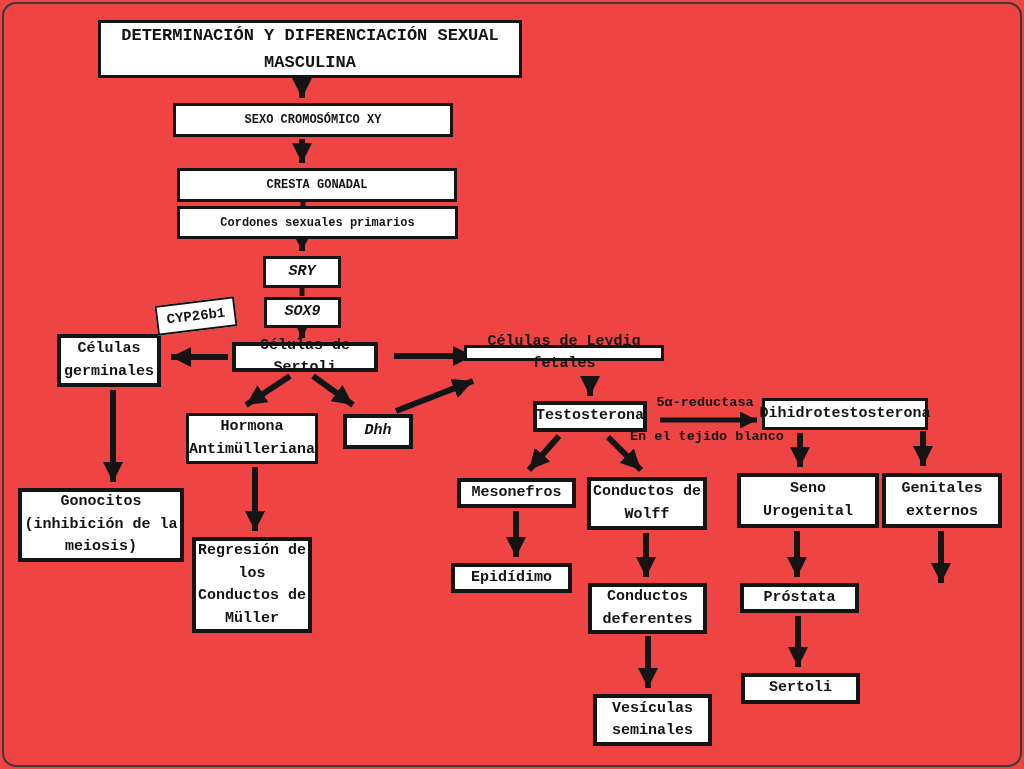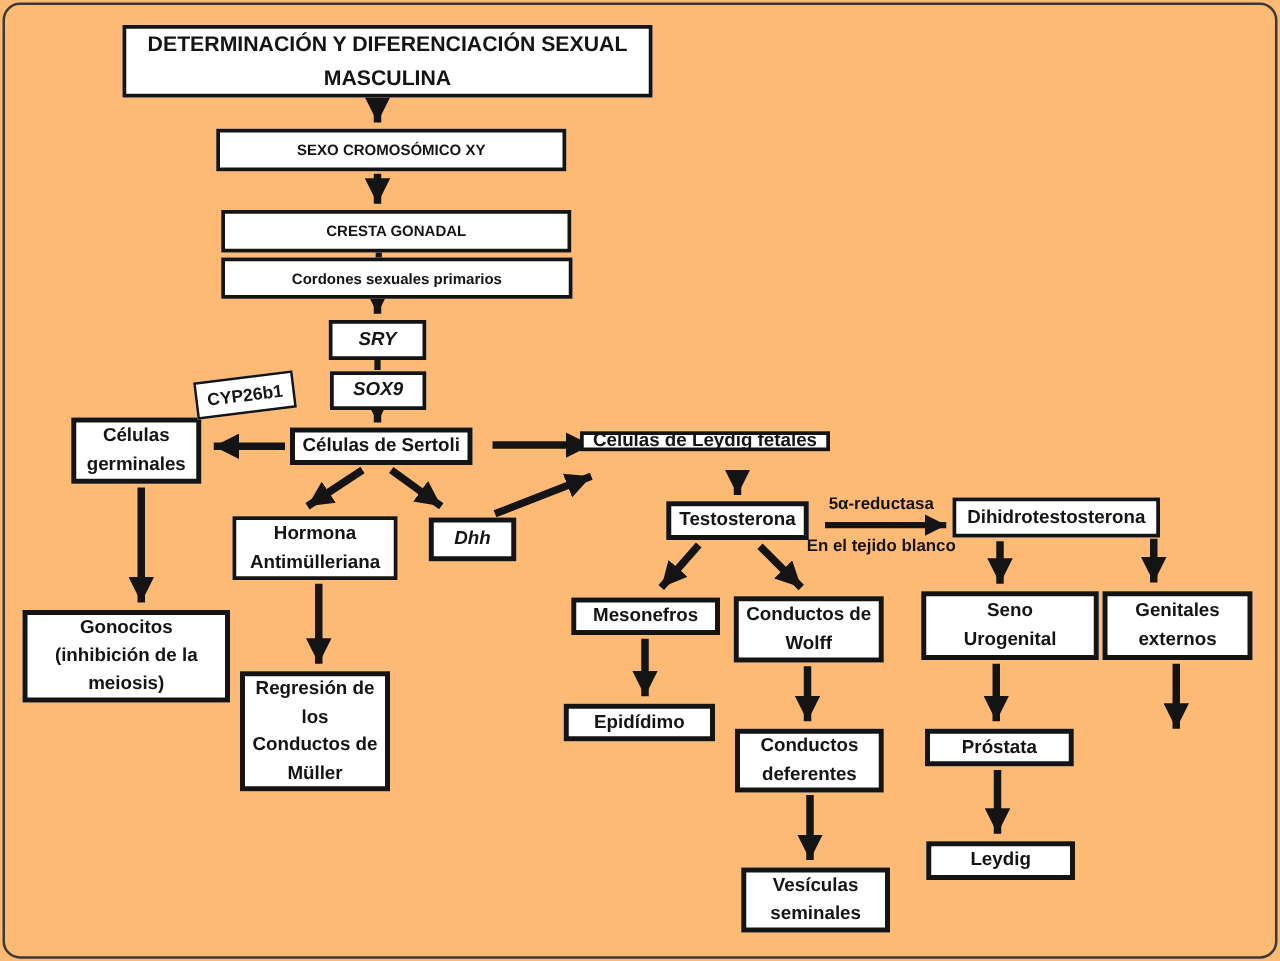--- a/index.html
+++ b/index.html
@@ -1,18 +1,18 @@
 <!DOCTYPE html>
 <html><head>
 <meta charset="utf-8">
 <style>
   html,body{margin:0;padding:0;background:#e8e8e8;}
   .canvas{
-    position:relative;width:1024px;height:769px;background:#fdba74;
-    font-family:Liberation Sans, sans-serif;overflow:hidden;
+    position:relative;width:1024px;height:769px;background:#ef4444;
+    font-family:Liberation Mono, monospace;overflow:hidden;
     outline:1px solid #9a9a9a;
   }
   .frame{
     position:absolute;inset:2px;border:2px solid #3a3a3a;border-radius:14px;
     pointer-events:none;
   }
   .edges{position:absolute;left:0;top:0;width:1024px;height:769px;}
   .node{
     position:absolute;box-sizing:border-box;border:3px solid #141414;background:#ffffff;
     display:flex;align-items:center;justify-content:center;text-align:center;
@@ -131,14 +131,14 @@
 
   <div class="node thick" style="left:737px;top:473px;width:142px;height:55px;">Seno
 Urogenital</div>
 
   <div class="node thick" style="left:882px;top:473px;width:120px;height:55px;">Genitales
 externos</div>
 
   <div class="node thick" style="left:740px;top:583px;width:119px;height:30px;">Próstata</div>
 
 
-  <div class="node thick" style="left:741px;top:673px;width:119px;height:31px;">Leydig</div>
+  <div class="node thick" style="left:741px;top:673px;width:119px;height:31px;">Sertoli</div>
 </div>
 
 </body></html>

